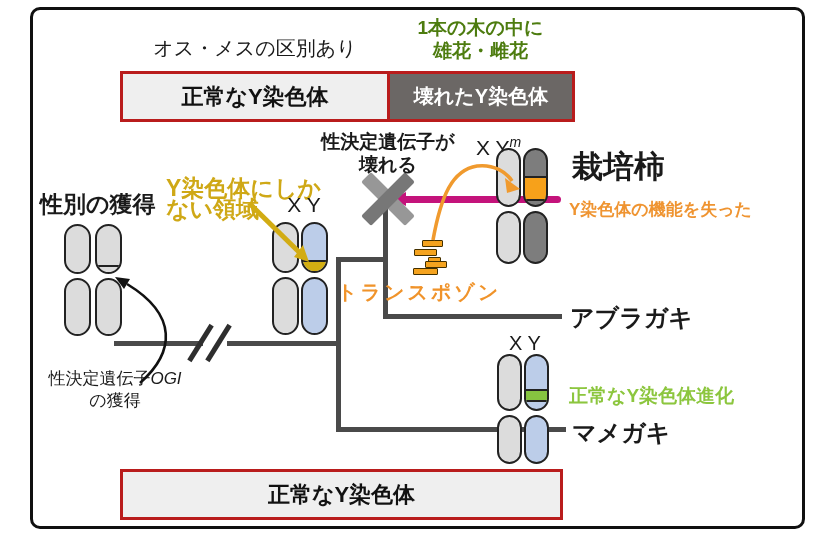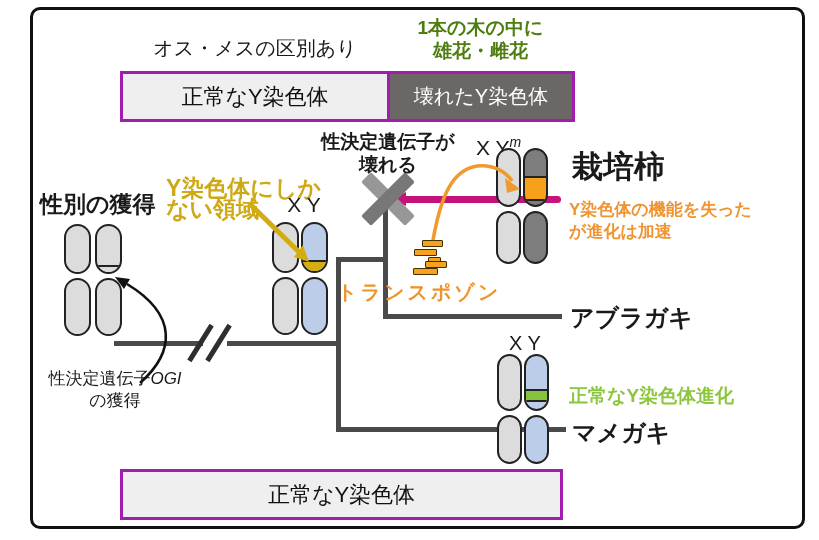--- a/index.html
+++ b/index.html
@@ -17,21 +17,21 @@
   .pill{position:absolute;box-sizing:border-box;border:2.5px solid #222;border-radius:14px;overflow:hidden;}
   .c-gray{background:#dcdcdc;}
   .c-blue{background:#bccde9;}
   .c-dark{background:#7d7d7d;}
   .band{position:absolute;left:-3px;right:-3px;box-sizing:border-box;}
   .band-gold{bottom:0;height:11px;background:#d3ae12;border-top:2.5px solid #222;}
   .band-line{bottom:0;height:7px;background:transparent;border-top:2.2px solid #222;}
   .band-orange{bottom:4px;height:25px;background:#f7a11a;border-top:2.5px solid #222;border-bottom:2.5px solid #222;}
   .band-green{bottom:7px;height:13px;background:#86c440;border-top:2.5px solid #222;border-bottom:2.5px solid #222;}
   
-  .bar{position:absolute;box-sizing:border-box;border:3px solid #a21caf;display:flex;align-items:center;justify-content:center;font-weight:normal;font-size:22px;}
+  .bar{position:absolute;box-sizing:border-box;border:3px solid #b91c1c;display:flex;align-items:center;justify-content:center;font-weight:bold;font-size:22px;}
   .bar-light{background:#efefef;color:#111;}
   .bar-dark{background:#6b6765;color:#fff;border-left:none;}
   
   .xbar{position:absolute;width:62px;height:14px;border-radius:2px;}
   
   .magline{position:absolute;left:405px;top:196px;width:156px;height:7px;background:#c4137b;border-radius:0 4px 4px 0;}
   .maghead{position:absolute;left:392px;top:192px;width:0;height:0;
            border-top:7.5px solid transparent;border-bottom:7.5px solid transparent;border-right:14px solid #c4137b;}
   
   .tbar{position:absolute;box-sizing:border-box;background:#f5a31e;border:1.6px solid #433000;border-radius:1px;}
@@ -123,21 +123,20 @@
   <div class="pill c-gray" style="left:497px;top:354px;width:25px;height:57px;"></div>
   <div class="pill c-gray" style="left:497px;top:415px;width:25px;height:49px;"></div>
   <div class="pill c-blue" style="left:524px;top:354px;width:25px;height:57px;">
     <div class="band band-green"></div>
   </div>
   <div class="pill c-blue" style="left:524px;top:415px;width:25px;height:49px;"></div>
 
   <div class="txt b" style="left:572px;top:146px;font-size:31px;">栽培柿</div>
   <div class="txt b" style="left:569px;top:199px;font-size:17px;line-height:22px;color:#ef9431;">
     <span>Y染色体の機能を失った</span><br>
-    <span>が進化は加速</span>
   </div>
   <div class="txt b" style="left:570px;top:302px;font-size:24px;">アブラガキ</div>
   <div class="txt b" style="left:569px;top:383px;font-size:19px;color:#8cc63e;">正常なY染色体進化</div>
   <div class="txt b" style="left:572px;top:417px;font-size:24px;">マメガキ</div>
 
   <div class="bar bar-light" style="left:120px;top:469px;width:443px;height:51px;">
     <span>正常なY染色体</span>
   </div>
 
   <svg class="overlay" width="819" height="540" viewBox="0 0 819 540">

